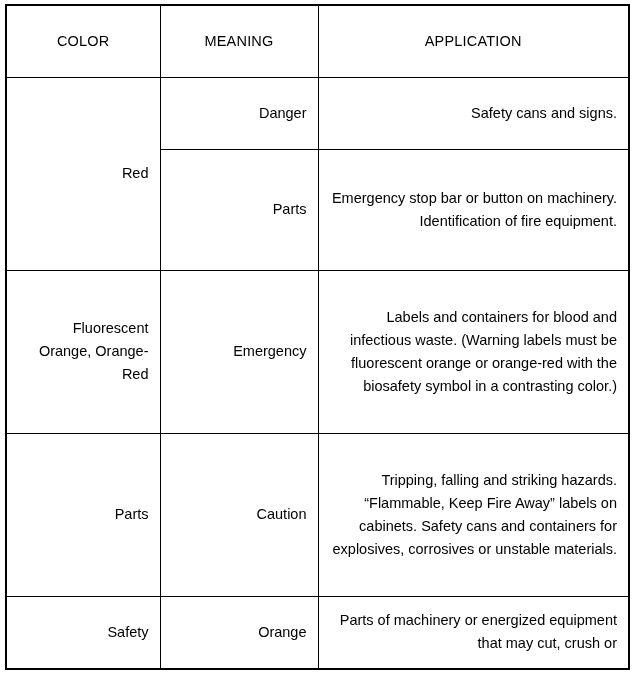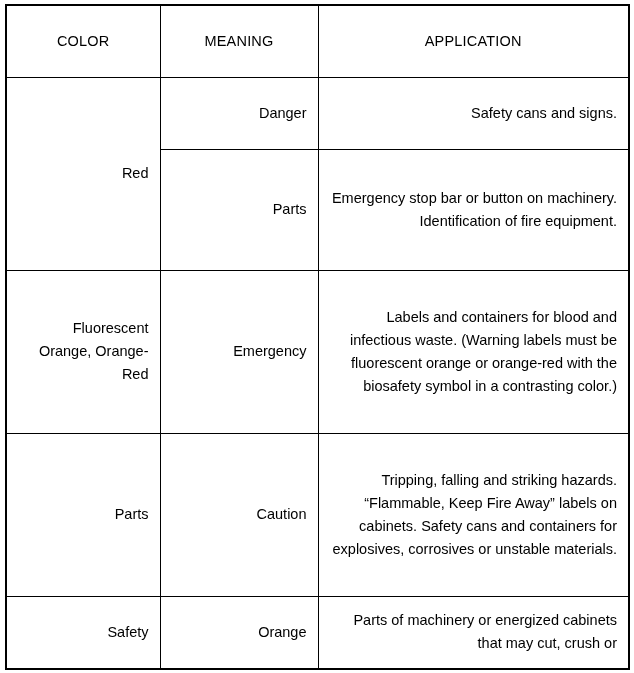--- a/index.html
+++ b/index.html
@@ -86,17 +86,17 @@
         <td>Labels and containers for blood and infectious waste. (Warning labels must be fluorescent orange or orange-red with the biosafety symbol in a contrasting color.)</td>
       </tr>
       <tr class="rh-163">
         <td class="shaded">Parts</td>
         <td class="shaded">Caution</td>
         <td class="shaded">Tripping, falling and striking hazards. “Flammable, Keep Fire Away” labels on cabinets. Safety cans and containers for explosives, corrosives or unstable materials.</td>
       </tr>
       <tr class="rh-73">
         <td>Safety</td>
         <td>Orange</td>
-        <td>Parts of machinery or energized cabinets that may cut, crush or</td>
+        <td>Parts of machinery or energized equipment that may cut, crush or</td>
       </tr>
     </tbody>
   </table>
 </div>
 
 </body></html>

